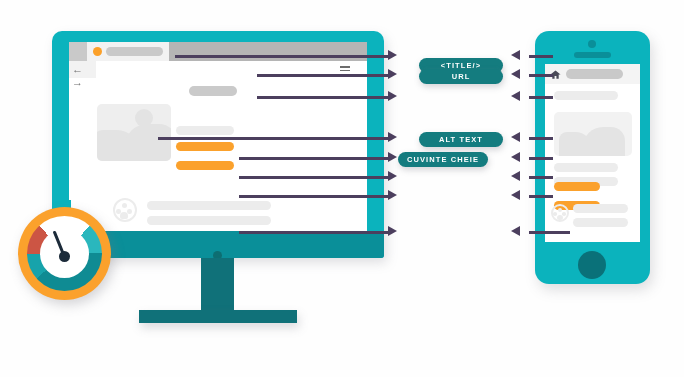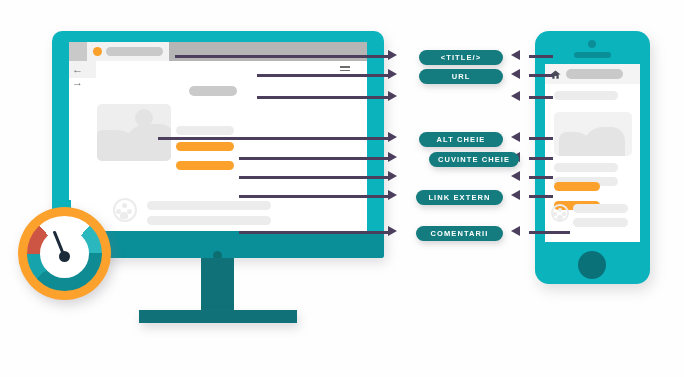--- a/index.html
+++ b/index.html
@@ -457,20 +457,18 @@
 
   <div class="conn" style="left:529px; top:176px; width:24px;"></div>
   <div class="arrow left" style="left:511px; top:171px;"></div>
 
   <div class="conn" style="left:529px; top:195px; width:24px;"></div>
   <div class="arrow left" style="left:511px; top:190px;"></div>
 
   <div class="conn" style="left:529px; top:231px; width:41px;"></div>
   <div class="arrow left" style="left:511px; top:226px;"></div>
 
-  <div class="pill" style="left:419px; top:50px;  width:84px;">&lt;TITLE/&gt;</div>
+  <div class="pill" style="left:419px; top:58px;  width:84px;">&lt;TITLE/&gt;</div>
   <div class="pill" style="left:419px; top:69px;  width:84px;">URL</div>
-  <div class="pill" style="left:419px; top:132px; width:84px;">ALT CHEIE</div>
-  <div class="pill" style="left:429px; top:152px; width:90px;">CUVINTE CHEIE</div>
-  <div class="pill" style="left:416px; top:190px; width:87px;">LINK EXTERN</div>
-  <div class="pill" style="left:416px; top:226px; width:87px;">COMENTARII</div>
+  <div class="pill" style="left:419px; top:132px; width:84px;">ALT TEXT</div>
+  <div class="pill" style="left:398px; top:152px; width:90px;">CUVINTE CHEIE</div>
 
 </div>
 
 </body></html>

